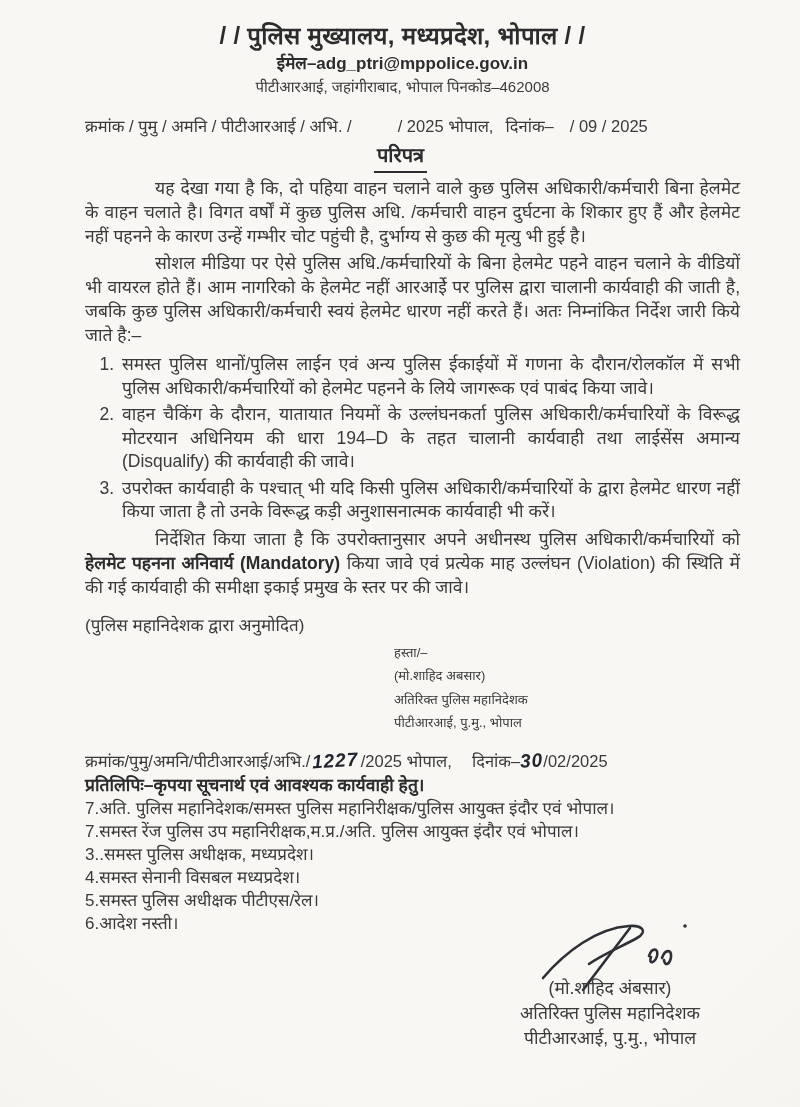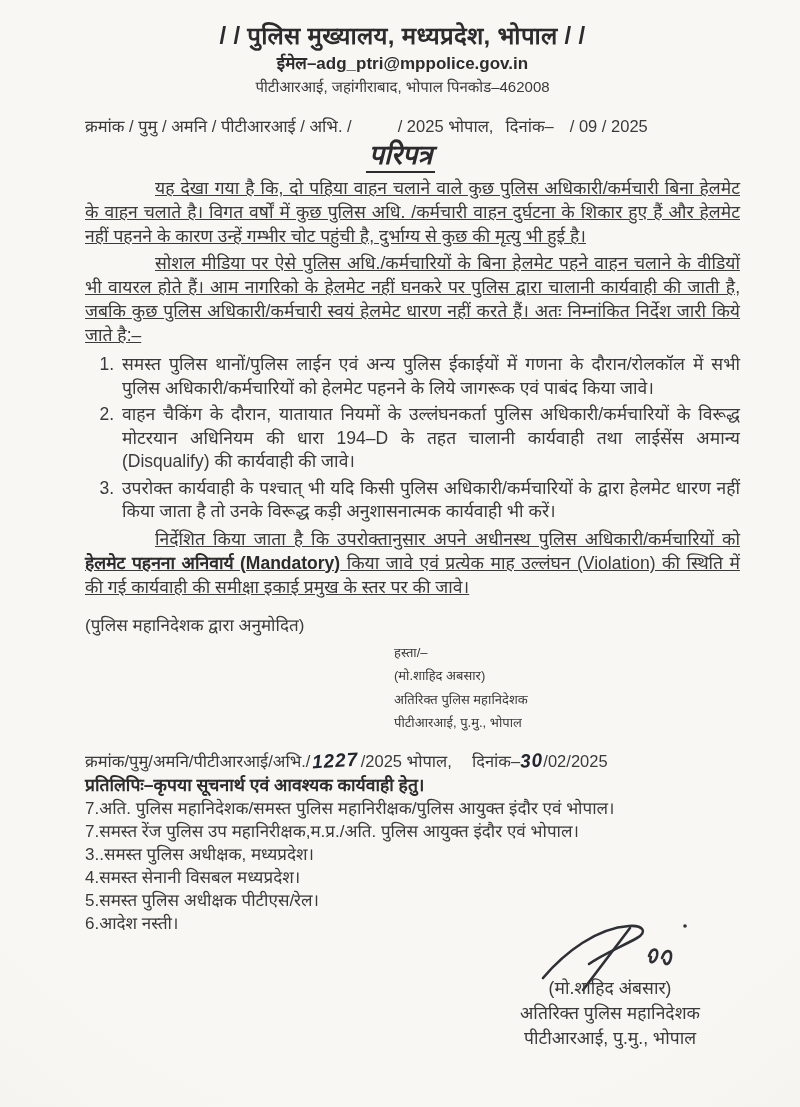--- a/index.html
+++ b/index.html
@@ -28,25 +28,25 @@
   .email-line{font-size:17px;line-height:23px;color:var(--ink-dark);}
   .email-line .lbl{font-weight:600;}
   .email-line .em{font-weight:700;}
   .addr-line{font-size:15px;line-height:19px;margin-top:2px;}
   
   .ref-line{font-size:16.5px;line-height:23px;margin-top:19px;white-space:nowrap;}
   .g46{margin-left:46px;} .g12{margin-left:12px;} .g16{margin-left:16px;} .g2{margin-left:2px;} .g20{margin-left:20px;}
   
   .doc-title{text-align:center;margin-top:3px;line-height:29px;transform:translateX(-12px);}
   .doc-title span{
-    display:inline-block;font-size:27px;font-weight:700;color:var(--ink-dark);
-    border-bottom:2.5px solid var(--ink-dark);padding:0 3px 1px;font-style:italic;
+    display:inline-block;font-size:20px;font-weight:700;color:var(--ink-dark);
+    border-bottom:2.5px solid var(--ink-dark);padding:0 3px 1px;
   }
   
-  .body-p{font-size:17.5px;line-height:24px;text-align:justify;text-indent:70px;margin-top:3px;text-decoration:underline;}
+  .body-p{font-size:17.5px;line-height:24px;text-align:justify;text-indent:70px;margin-top:3px;}
   ol.directives{
     margin:6px 0 0 8px;padding-left:26px;
     font-size:17.5px;line-height:23.5px;text-align:justify;
   }
   ol.directives li{padding-left:3px;margin-bottom:3px;}
   .bold{font-weight:700;color:var(--ink-dark);}
   .approved{margin-top:16px;font-size:17px;line-height:22px;}
   
   .sign1{width:310px;margin:4px 36px 0 auto;text-align:left;font-size:13px;line-height:23.5px;}
   
@@ -81,21 +81,21 @@
   <div class="ref-line">
     <span>क्रमांक / पुमु / अमनि / पीटीआरआई / अभि. /</span><span class="g46">/ 2025 भोपाल,</span><span class="g12">दिनांक–</span><span class="g16">/ 09 / 2025</span>
   </div>
 
   <div class="doc-title">
     <span>परिपत्र</span>
   </div>
 
   <p class="body-p">यह देखा गया है कि, दो पहिया वाहन चलाने वाले कुछ पुलिस अधिकारी/कर्मचारी बिना हेलमेट के वाहन चलाते है। विगत वर्षों में कुछ पुलिस अधि. /कर्मचारी वाहन दुर्घटना के शिकार हुए हैं और हेलमेट नहीं पहनने के कारण उन्हें गम्भीर चोट पहुंची है, दुर्भाग्य से कुछ की मृत्यु भी हुई है।</p>
 
-  <p class="body-p">सोशल मीडिया पर ऐसे पुलिस अधि./कर्मचारियों के बिना हेलमेट पहने वाहन चलाने के वीडियों भी वायरल होते हैं। आम नागरिको के हेलमेट नहीं घनकरे पर पुलिस द्वारा चालानी कार्यवाही की जाती है, जबकि कुछ पुलिस अधिकारी/कर्मचारी स्वयं हेलमेट धारण नहीं करते हैं। अतः निम्नांकित निर्देश जारी किये जाते है:–</p>
+  <p class="body-p">सोशल मीडिया पर ऐसे पुलिस अधि./कर्मचारियों के बिना हेलमेट पहने वाहन चलाने के वीडियों भी वायरल होते हैं। आम नागरिको के हेलमेट नहीं आरआईे पर पुलिस द्वारा चालानी कार्यवाही की जाती है, जबकि कुछ पुलिस अधिकारी/कर्मचारी स्वयं हेलमेट धारण नहीं करते हैं। अतः निम्नांकित निर्देश जारी किये जाते है:–</p>
 
   <ol class="directives">
     <li>समस्त पुलिस थानों/पुलिस लाईन एवं अन्य पुलिस ईकाईयों में गणना के दौरान/रोलकॉल में सभी पुलिस अधिकारी/कर्मचारियों को हेलमेट पहनने के लिये जागरूक एवं पाबंद किया जावे।</li>
     <li>वाहन चैकिंग के दौरान, यातायात नियमों के उल्लंघनकर्ता पुलिस अधिकारी/कर्मचारियों के विरूद्ध मोटरयान अधिनियम की धारा 194–D के तहत चालानी कार्यवाही तथा लाईसेंस अमान्य (Disqualify) की कार्यवाही की जावे।</li>
     <li>उपरोक्त कार्यवाही के पश्चात् भी यदि किसी पुलिस अधिकारी/कर्मचारियों के द्वारा हेलमेट धारण नहीं किया जाता है तो उनके विरूद्ध कड़ी अनुशासनात्मक कार्यवाही भी करें।</li>
   </ol>
 
   <p class="body-p">
     <span>निर्देशित किया जाता है कि उपरोक्तानुसार अपने अधीनस्थ पुलिस अधिकारी/कर्मचारियों को </span><span class="bold">हेलमेट पहनना अनिवार्य (Mandatory)</span><span> किया जावे एवं प्रत्येक माह उल्लंघन (Violation) की स्थिति में की गई कार्यवाही की समीक्षा इकाई प्रमुख के स्तर पर की जावे।</span>
   </p>

